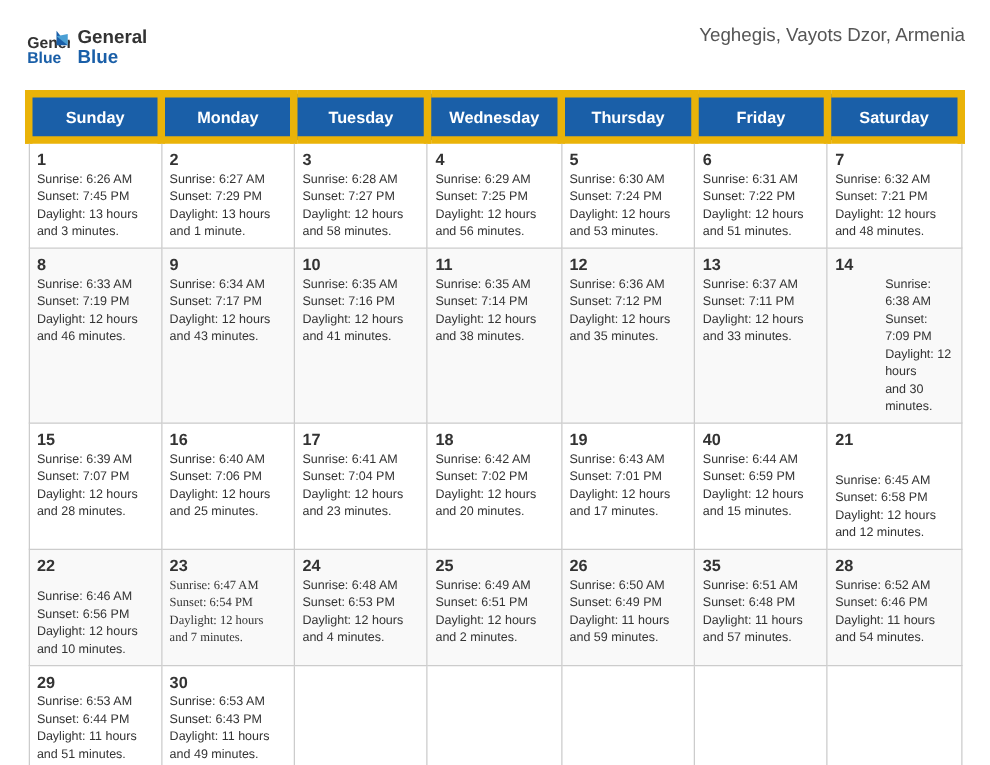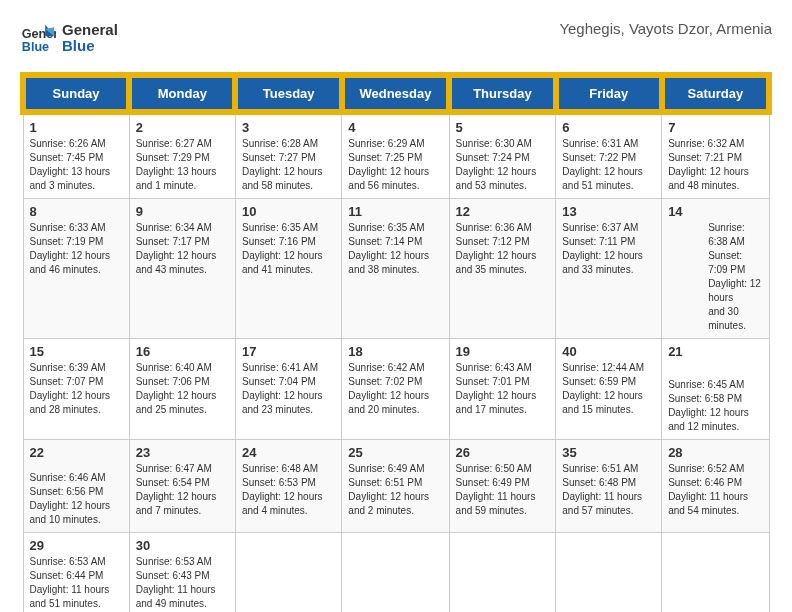--- a/index.html
+++ b/index.html
@@ -246,21 +246,21 @@
         </td>
         <td>
           <span class="day-number">19</span>
           <div class="day-info" style="white-space: pre-line;">Sunrise: 6:43 AM
 Sunset: 7:01 PM
 Daylight: 12 hours
 and 17 minutes.</div>
         </td>
         <td>
           <span class="day-number">40</span>
-          <div class="day-info" style="white-space: pre-line;">Sunrise: 12:44 AM
+          <div class="day-info" style="white-space: pre-line;">Sunrise: 6:44 AM
 Sunset: 6:59 PM
 Daylight: 12 hours
 and 15 minutes.</div>
         </td>
         <td>
           <span class="day-number">21</span>
           <div class="day-info" style="white-space: pre-line; margin-top: 19px;">Sunrise: 6:45 AM
 Sunset: 6:58 PM
 Daylight: 12 hours
 and 12 minutes.</div>
@@ -269,21 +269,21 @@
       <tr>
         <td>
           <span class="day-number">22</span>
           <div class="day-info" style="white-space: pre-line; margin-top: 11px;">Sunrise: 6:46 AM
 Sunset: 6:56 PM
 Daylight: 12 hours
 and 10 minutes.</div>
         </td>
         <td>
           <span class="day-number">23</span>
-          <div class="day-info" style="white-space: pre-line;">Sunrise: 6:47 AM
+          <div class="day-info" style="white-space: pre-line; font-family: Liberation Serif, serif;">Sunrise: 6:47 AM
 Sunset: 6:54 PM
 Daylight: 12 hours
 and 7 minutes.</div>
         </td>
         <td>
           <span class="day-number">24</span>
           <div class="day-info" style="white-space: pre-line;">Sunrise: 6:48 AM
 Sunset: 6:53 PM
 Daylight: 12 hours
 and 4 minutes.</div>

